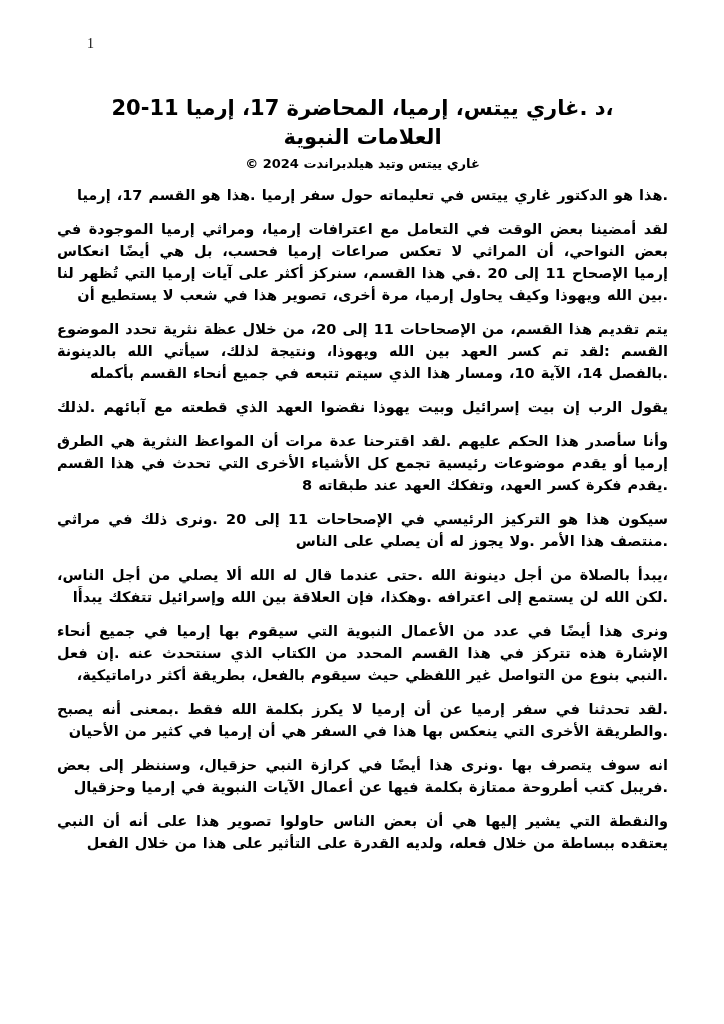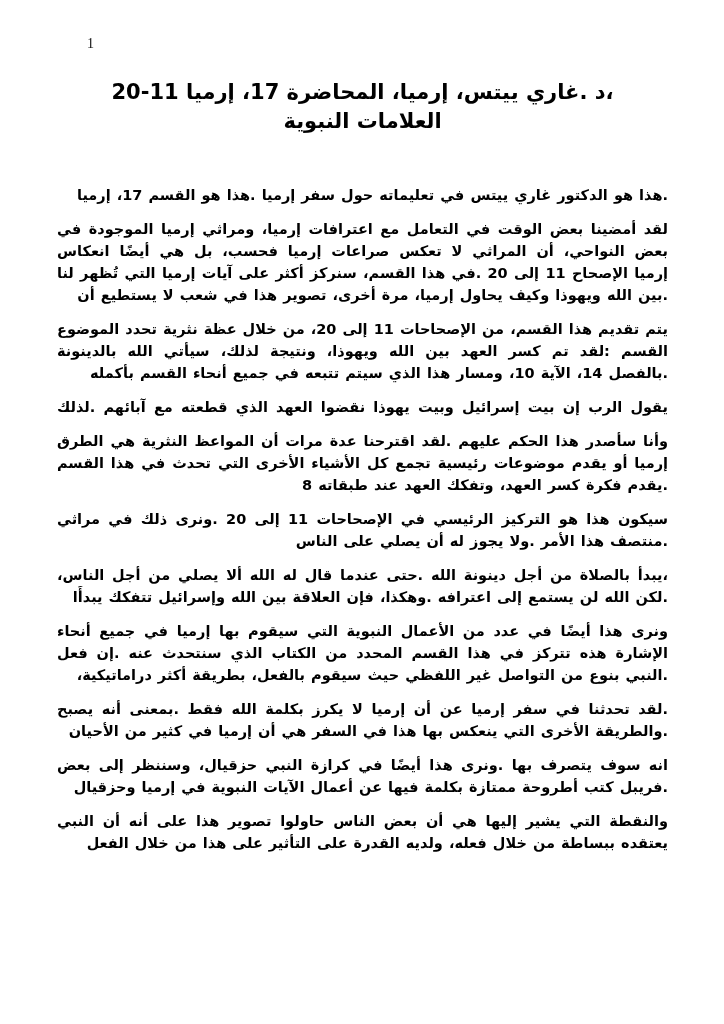--- a/index.html
+++ b/index.html
@@ -11,21 +11,21 @@
     font-family:"DejaVu Sans",sans-serif;
     overflow:hidden;
     margin:0 auto;
   }
   .page-number{
     position:absolute;left:87px;top:36px;
     font-family:"Liberation Serif",serif;
     font-size:14px;font-weight:400;color:#111;
   }
   .doc-header{
-    position:absolute;top:78px;left:57px;width:611px;
+    position:absolute;top:94px;left:57px;width:611px;
     direction:rtl;text-align:center;font-weight:700;
   }
   .doc-title{font-size:21px;line-height:29px;letter-spacing:0;}
   .doc-copyright{font-size:13px;line-height:18px;margin-top:3px;font-weight:700;}
   .doc-body{
     position:absolute;top:184px;left:57px;width:611px;
     direction:rtl;font-weight:700;font-size:14.5px;
   }
   .para{margin:0 0 12px 0;}
   .para:last-child{margin-bottom:0;}
@@ -38,20 +38,21 @@
 </style>
 </head>
 <body>
 
 <div class="page">
   <div class="page-number">1</div>
 
   <div class="doc-header">
     <div class="doc-title">،د .غاري ييتس، إرميا، المحاضرة 17، إرميا 11-20</div>
     <div class="doc-title">العلامات النبوية</div>
+    <div class="doc-copyright">غاري ييتس وتيد هيلدبراندت 2024 ©</div>
   </div>
 
   <div class="doc-body" id="doc-body">
       <div class="para">
         <div class="line last" dir="rtl">.هذا هو الدكتور غاري ييتس في تعليماته حول سفر إرميا .هذا هو القسم 17، إرميا ‎11-20، الأعمال النبوية</div>
       </div>
       <div class="para">
         <div class="line" dir="rtl">لقد أمضينا بعض الوقت في التعامل مع اعترافات إرميا، ومراثي إرميا الموجودة في هذا القسم .وأعتقد، في</div>
         <div class="line" dir="rtl">بعض النواحي، أن المراثي لا تعكس صراعات إرميا فحسب، بل هي أيضًا انعكاس لتفكك العهد الذي يحدث في</div>
         <div class="line" dir="rtl">إرميا الإصحاح 11 إلى 20 .في هذا القسم، سنركز أكثر على آيات إرميا التي تُظهر لنا أيضًا كيف ينهار العهد</div>

